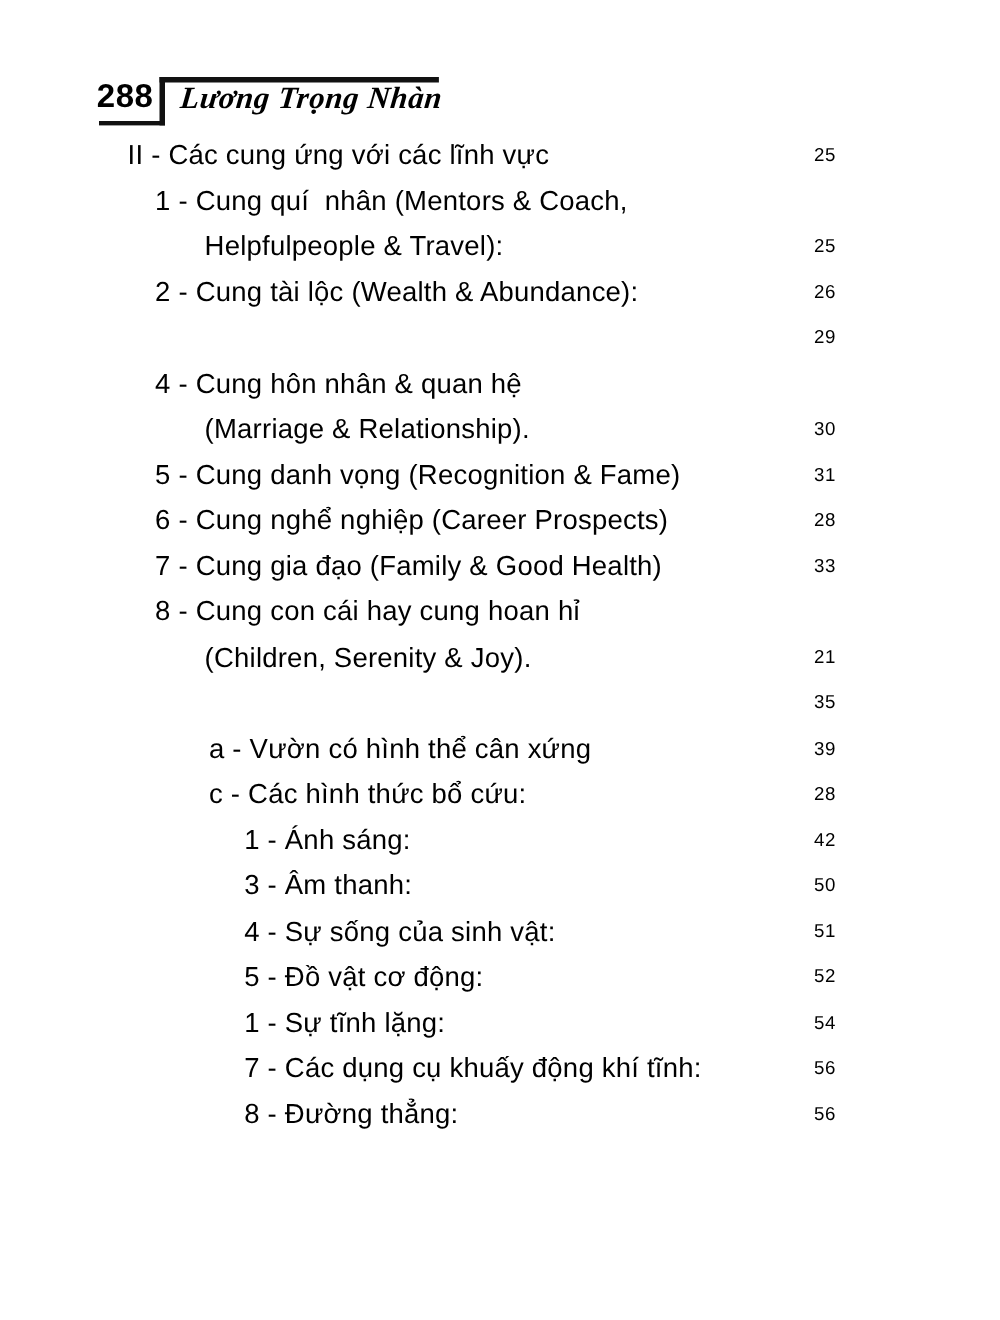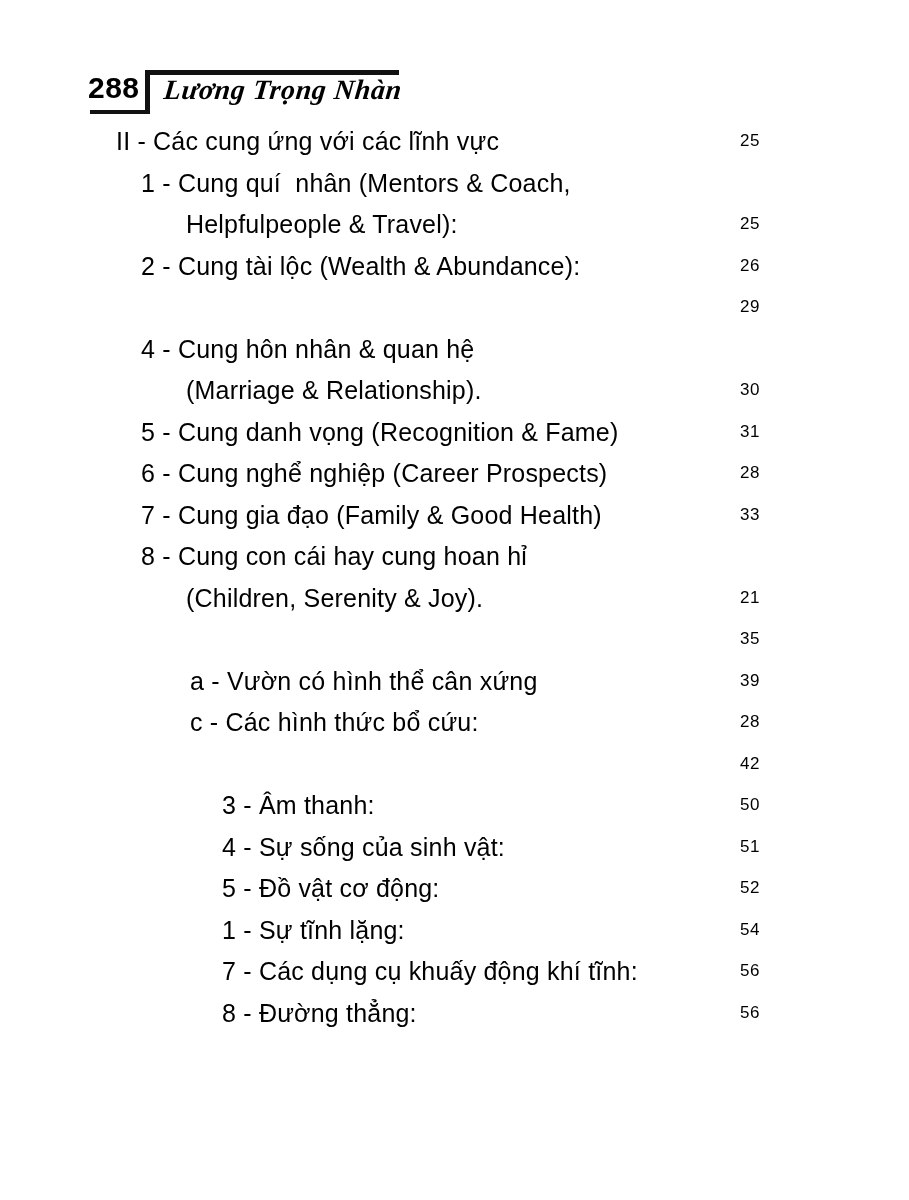--- a/index.html
+++ b/index.html
@@ -172,20 +172,21 @@
       </div>
       <div class="toc-row">
         <span class="toc-title lv4">a - Vườn có hình thể cân xứng</span>
         <span class="toc-page">39</span>
       </div>
       <div class="toc-row">
         <span class="toc-title lv4">c - Các hình thức bổ cứu:</span>
         <span class="toc-page">28</span>
       </div>
       <div class="toc-row">
+        <span class="toc-title lv5">1 - Ánh sáng:</span>
         <span class="toc-page">42</span>
       </div>
       <div class="toc-row">
         <span class="toc-title lv5">3 - Âm thanh:</span>
         <span class="toc-page">50</span>
       </div>
       <div class="toc-row">
         <span class="toc-title lv5">4 - Sự sống của sinh vật:</span>
         <span class="toc-page">51</span>
       </div>

